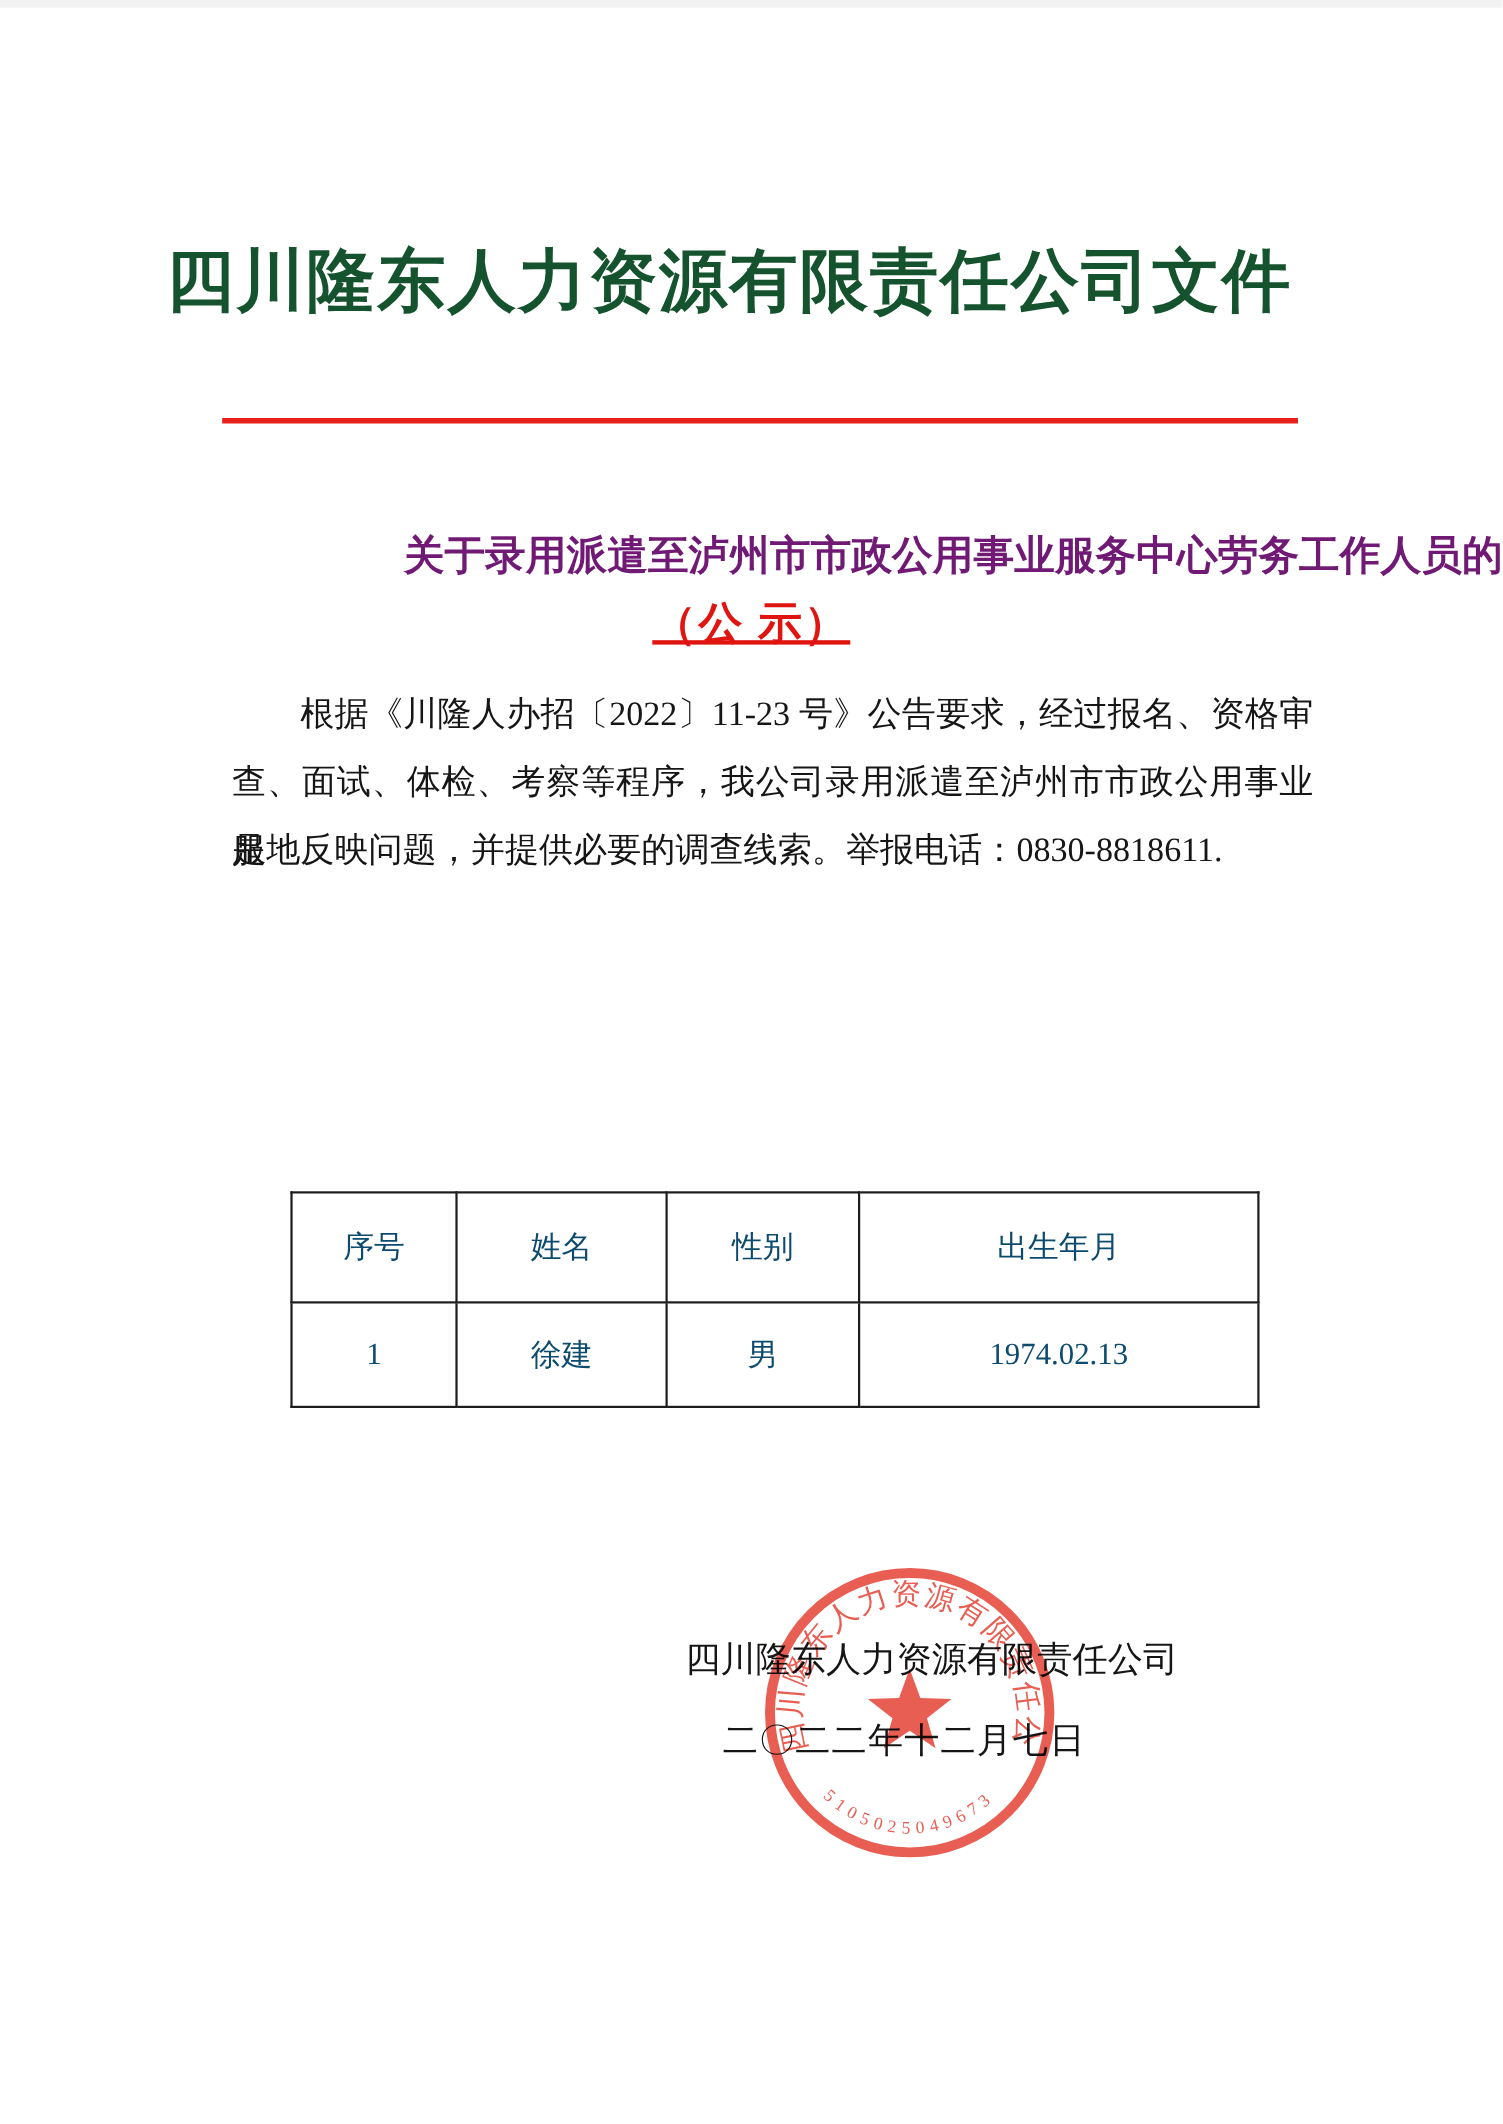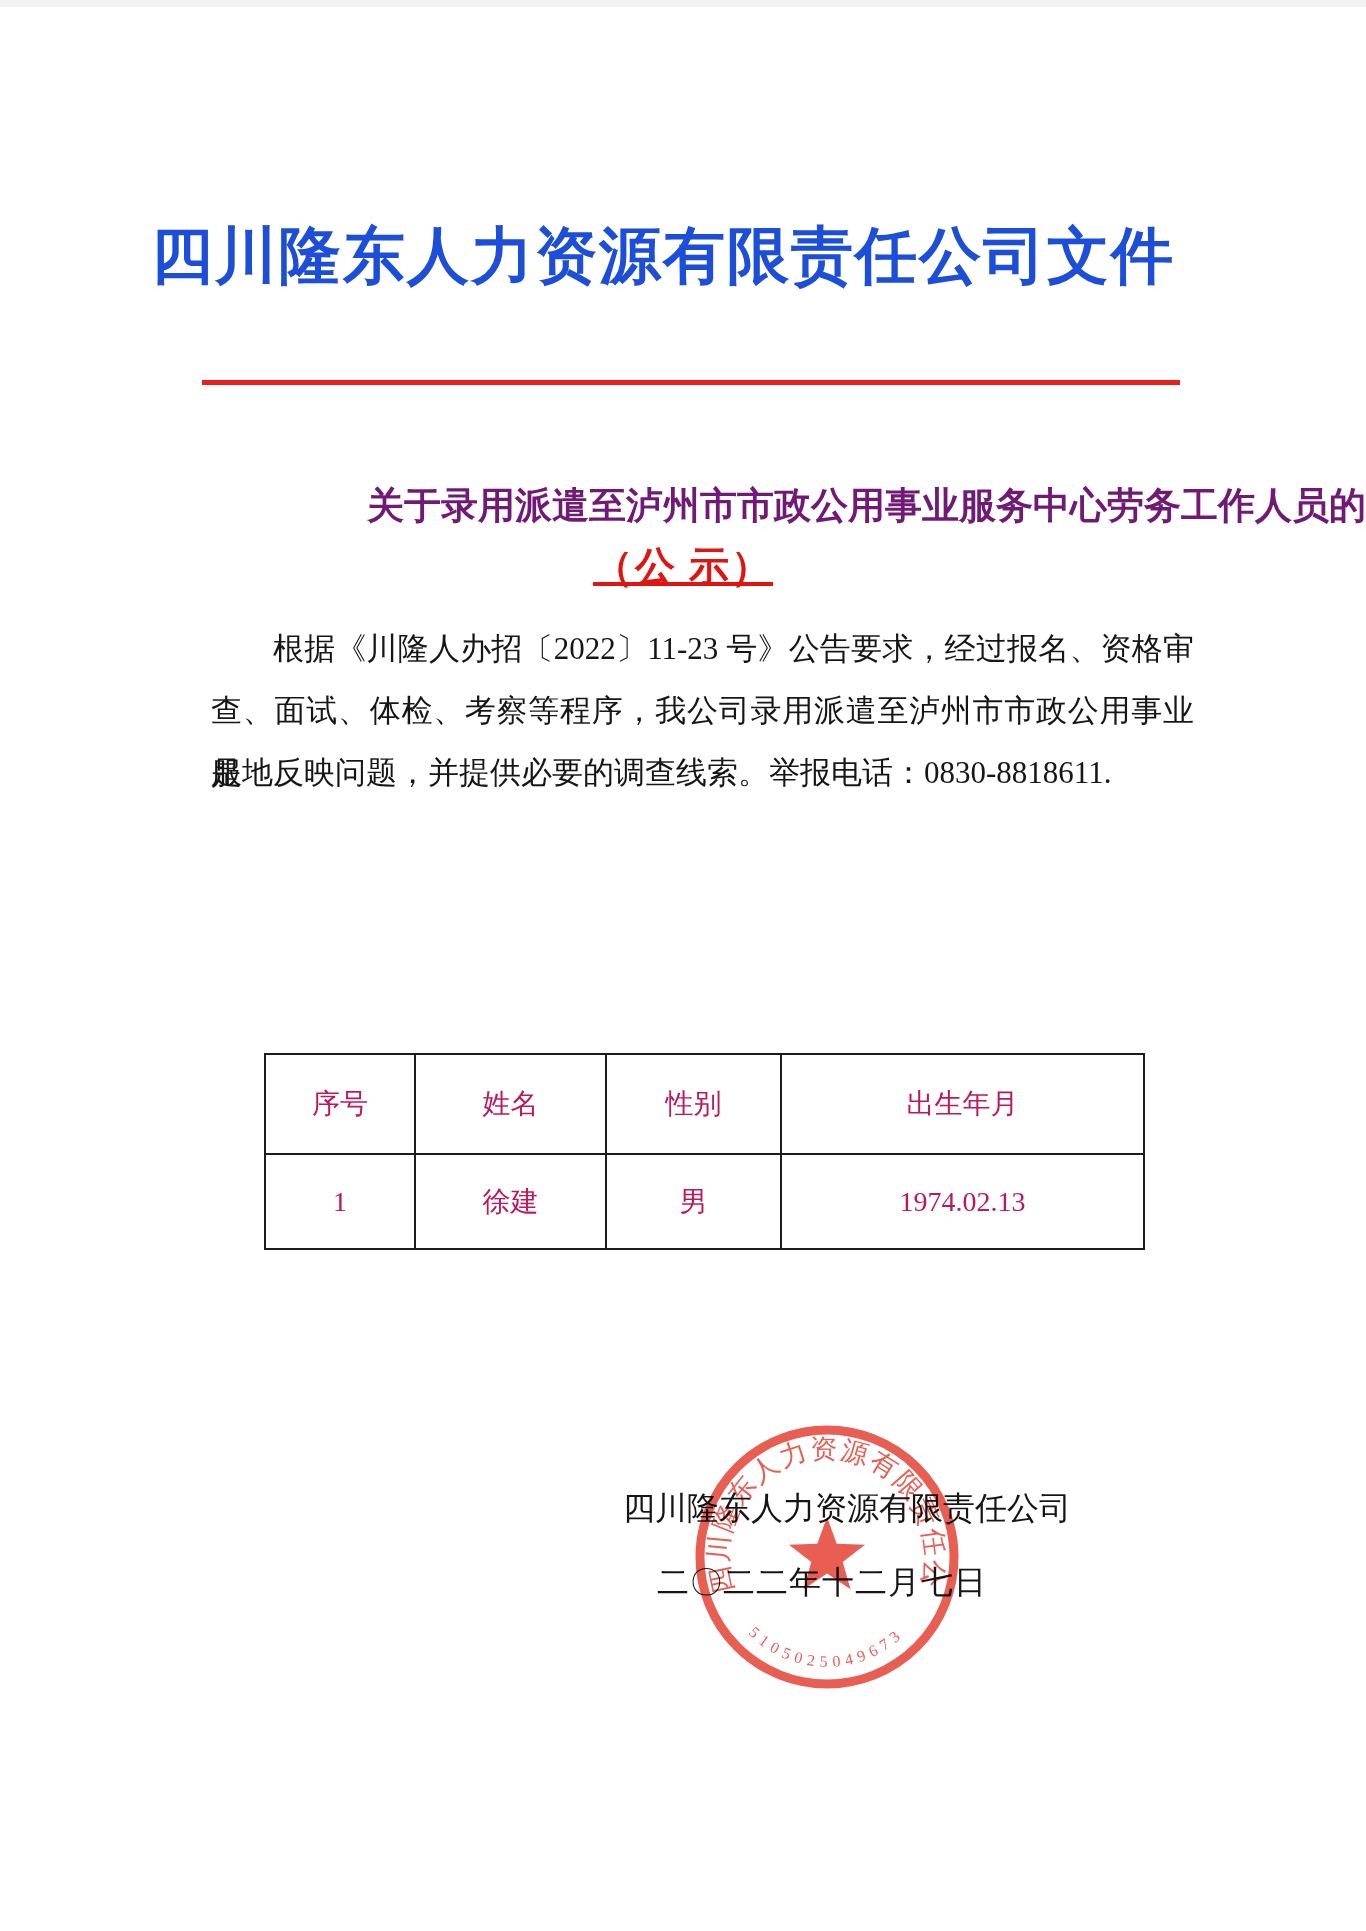--- a/index.html
+++ b/index.html
@@ -12,21 +12,21 @@
     color:#111111;
   }
   .edge-top{
     position:absolute;top:0;left:0;width:1366px;height:7px;
     background:#f2f2f2;
   }
   .org-title{
     position:absolute;top:220px;left:0;width:1326px;
     text-align:center;
     font-size:62px;font-weight:700;
-    color:#1d4ed8;
+    color:#14532d;
     letter-spacing:2px;
     line-height:72px;
     white-space:nowrap;
   }
   .doc-number{
     position:absolute;top:326px;left:0;width:1366px;
     text-align:center;
     font-size:30px;line-height:40px;
     color:#181818;
     white-space:nowrap;
@@ -60,25 +60,25 @@
     height:62px;line-height:62px;
     white-space:nowrap;
   }
   .jline{
     text-align:justify;
     text-align-last:justify;
     white-space:normal;
   }
   .indent{text-indent:62px;}
   .roster{
-    position:absolute;top:1053px;left:264px;
+    position:absolute;top:1083px;left:264px;
     border-collapse:collapse;
     table-layout:fixed;
     width:871px;
-    font-size:28px;color:#be185d;padding-left:28px;
+    font-size:28px;color:#0c4a6e;padding-left:28px;
   }
   .roster td,.roster th{
     border:2px solid #1c1c1c;
     text-align:center;vertical-align:middle;
     font-weight:normal;
     padding:0;
   }
   .roster .hrow{height:100px;}
   .roster .drow{height:95px;}
   .c1{width:148px;} .c2{width:189px;} .c3{width:173px;} .c4{width:361px;margin-top:48px;}

